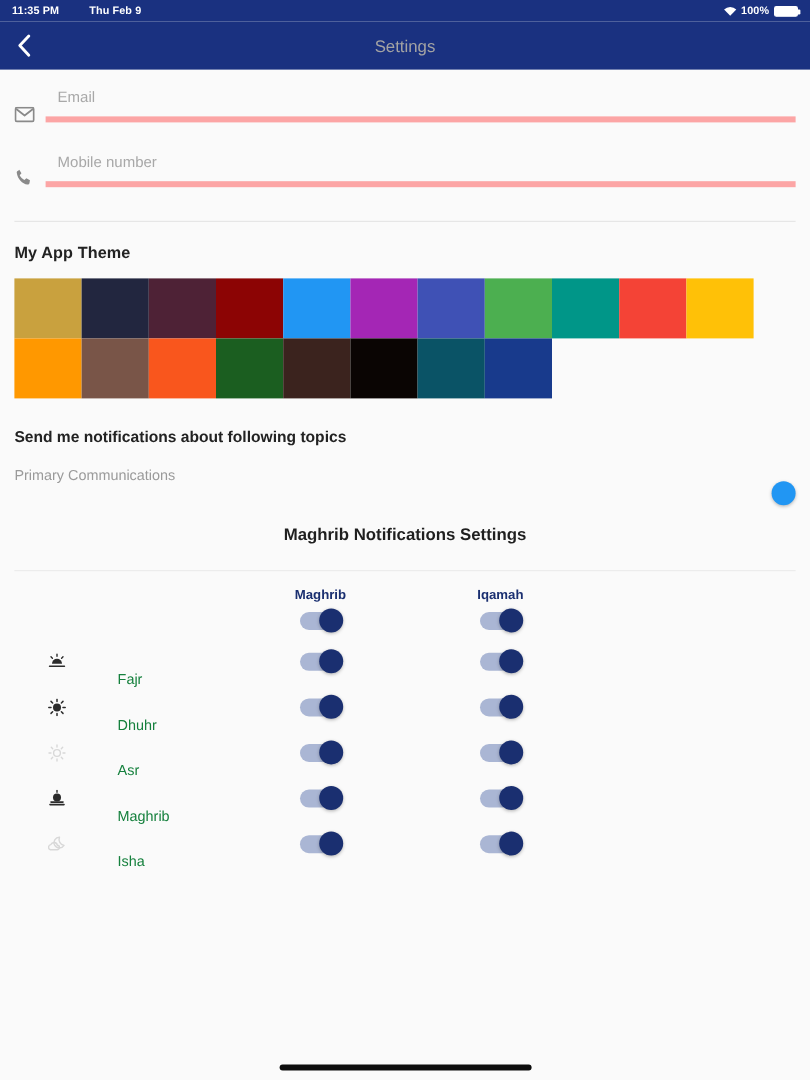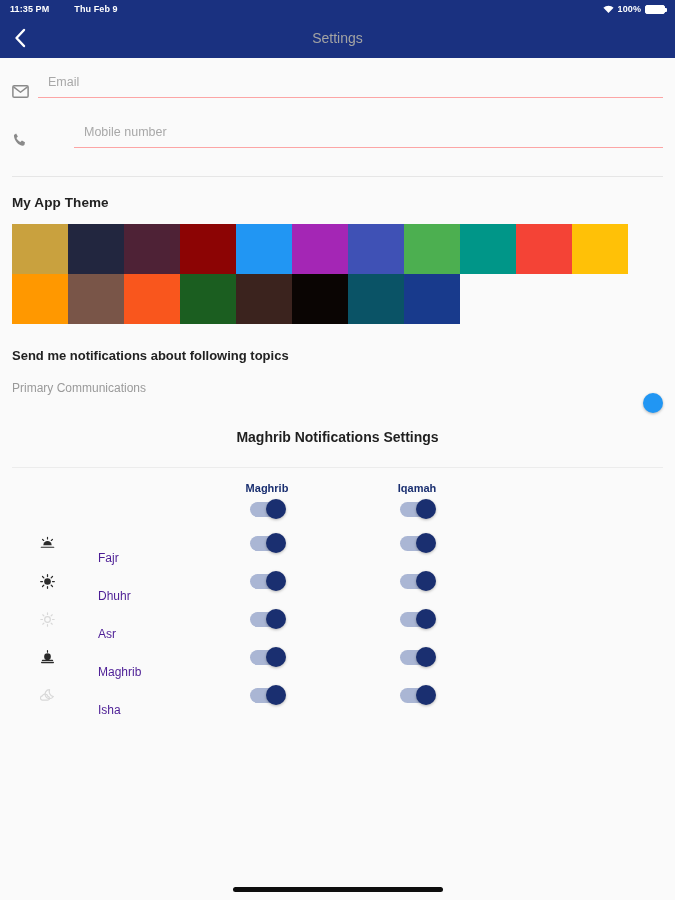--- a/index.html
+++ b/index.html
@@ -40,24 +40,24 @@
     align-items: center; justify-content: center; cursor: pointer;
   }
   .nav-title {
     position: absolute; left: 0; right: 0; text-align: center;
     color: #a3a3a3; font-size: 14px; font-weight: 500; pointer-events: none;
   }
 
   
   .fields { padding: 14px 12px 0 12px; }
   .field { display: flex; align-items: flex-end; padding-bottom: 6px; }
-  .field + .field { margin-top: 18px; gap: 36px; }
+  .field + .field { margin-top: 18px; }
   .f-icon { width: 26px; flex: 0 0 26px; display: flex; align-items: center; }
   .f-line {
-    flex: 1; border-bottom: 1px solid #fca5a5;
+    flex: 1; border-bottom: 5px solid #fca5a5;
     padding: 0 0 7px 10px;
   }
   .f-ph { font-size: 12.5px; color: #a8a8a8; }
   .section-rule { height: 1px; background: #e6e6e6; margin: 22px 12px 0 12px; }
 
   
   .theme-title {
     font-size: 13.5px; font-weight: bold; color: #222222;
     padding: 18px 0 0 12px; letter-spacing: .1px;
   }
@@ -95,21 +95,21 @@
   
   .prayer-title {
     text-align: center; font-size: 14px; font-weight: bold;
     color: #1f1f1f; padding: 34px 0 0 0;
   }
   .prayer-rule { height: 1px; background: #ececec; margin: 22px 12px 0 12px; }
 
   .p-grid { padding: 0 12px; }
   .p-row { display: flex; align-items: center; height: 38px; }
   .p-icon { width: 70px; flex: 0 0 70px; display: flex; justify-content: center; }
-  .p-name { width: 110px; flex: 0 0 110px; font-size: 12px; color: #4c1d95; padding-left: 16px; margin-top: 30px;}
+  .p-name { width: 110px; flex: 0 0 110px; font-size: 12px; color: #15803d; padding-left: 16px; margin-top: 30px;}
   .p-col { width: 150px; flex: 0 0 150px; display: flex; justify-content: center; }
   .p-spacer { flex: 1; }
 
   .hdr-row { display: flex; align-items: center; height: 26px; padding-top: 14px;}
   .hdr-lbl {
     font-size: 11px; font-weight: bold; color: #1a2f70;
     text-align: center; width: 100%;
   }
   .master-row { display: flex; align-items: center; height: 30px; }
 

